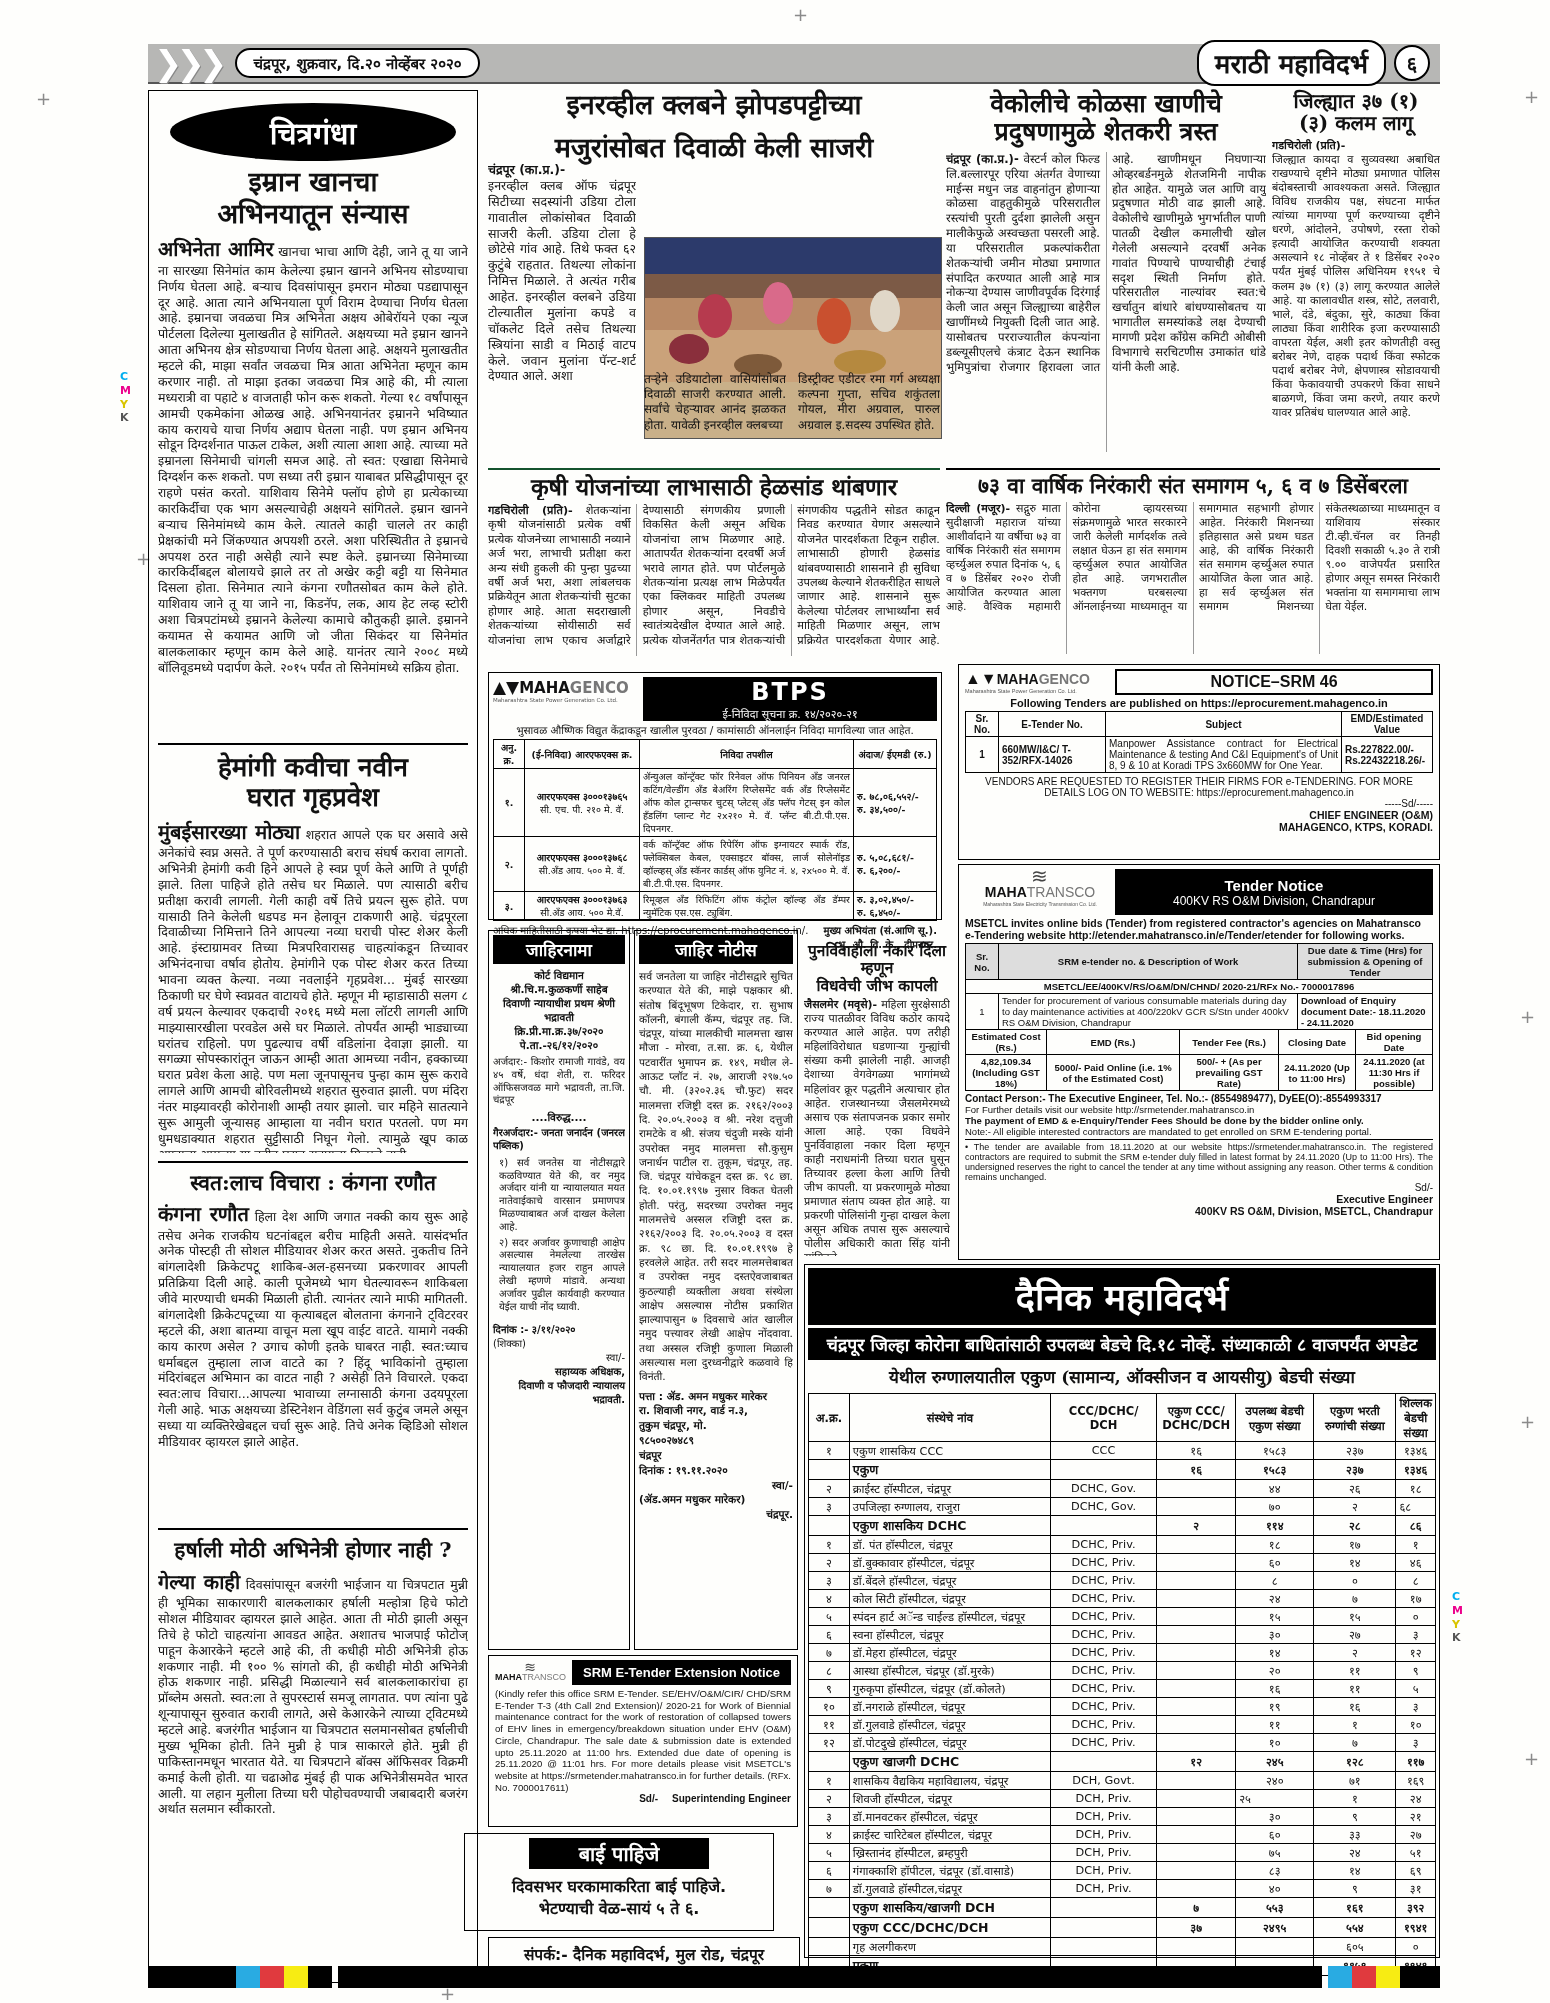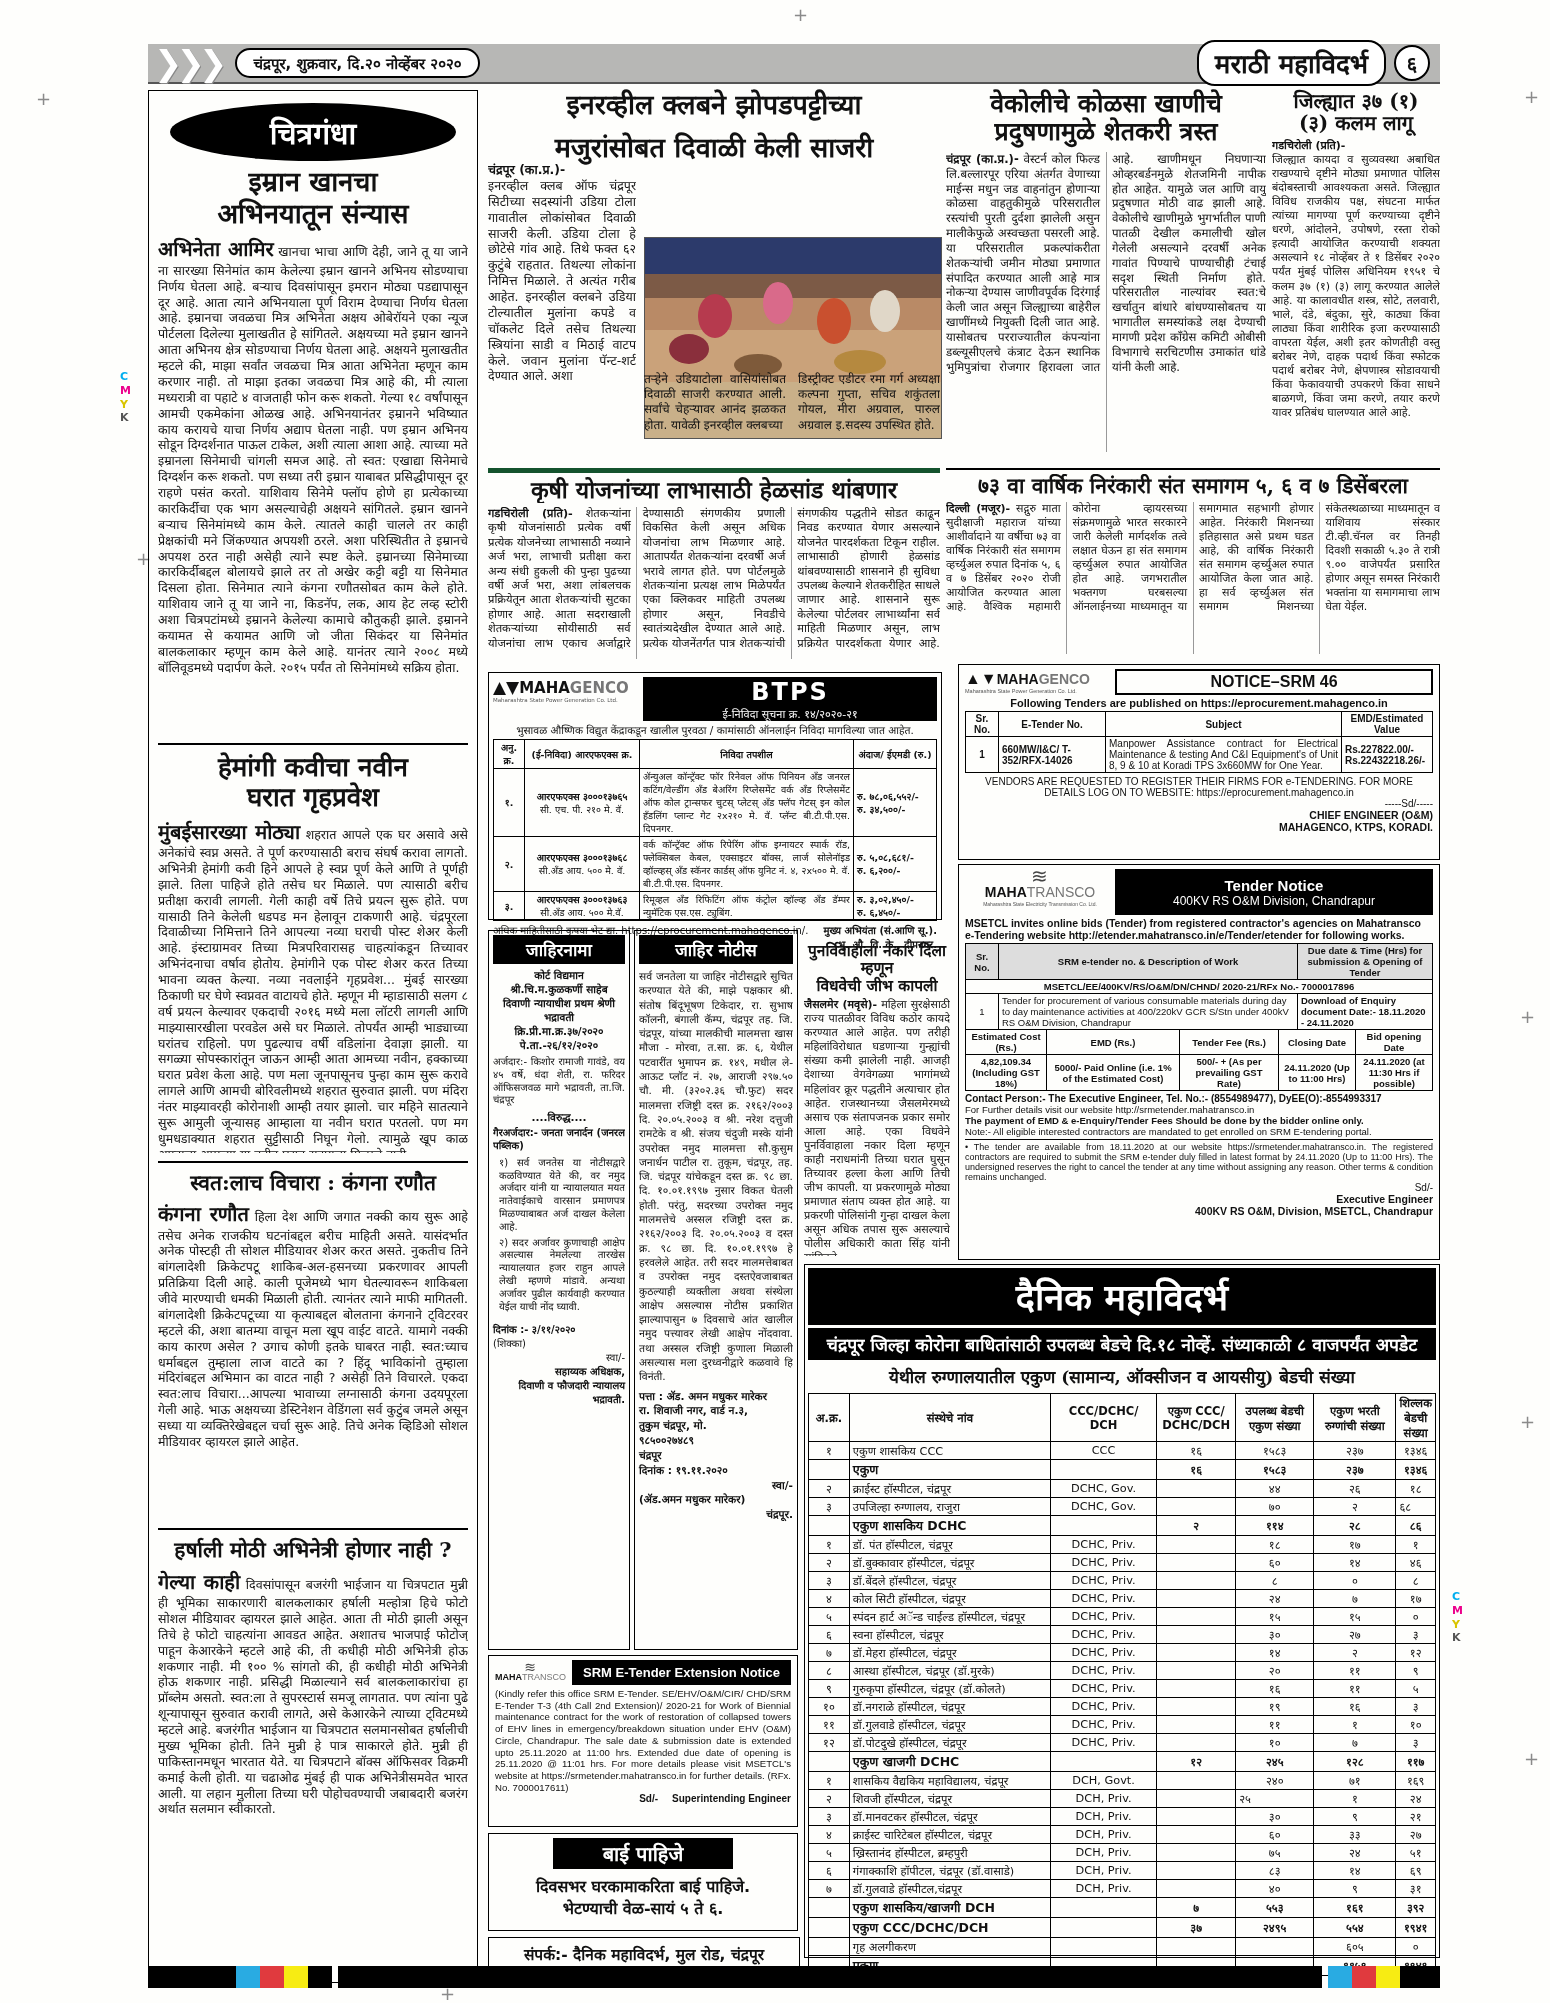--- a/index.html
+++ b/index.html
@@ -147,21 +147,21 @@
 
   <div class="abs" style="left:1272px;top:90px;width:168px;height:378px;">
     <div class="hl" style="font-size:20px;">जिल्ह्यात ३७ (१)</div>
     <div class="hl" style="font-size:20px;margin-bottom:4px;">(३) कलम लागू</div>
     <div class="body-sm just" style="height:320px;">
       <span class="byline">गडचिरोली (प्रति)-</span><br>
       <span>जिल्ह्यात कायदा व सुव्यवस्था अबाधित राखण्याचे दृष्टीने मोठ्या प्रमाणात पोलिस बंदोबस्ताची आवश्यकता असते. जिल्ह्यात विविध राजकीय पक्ष, संघटना मार्फत त्यांच्या मागण्या पूर्ण करण्याच्या दृष्टीने धरणे, आंदोलने, उपोषणे, रस्ता रोको इत्यादी आयोजित करण्याची शक्यता असल्याने १८ नोव्हेंबर ते १ डिसेंबर २०२० पर्यंत मुंबई पोलिस अधिनियम १९५१ चे कलम ३७ (१) (३) लागू करण्यात आलेले आहे. या कालावधीत शस्त्र, सोटे, तलवारी, भाले, दंडे, बंदुका, सुरे, काठ्या किंवा लाठ्या किंवा शारीरिक इजा करण्यासाठी वापरता येईल, अशी इतर कोणतीही वस्तु बरोबर नेणे, दाहक पदार्थ किंवा स्फोटक पदार्थ बरोबर नेणे, क्षेपणास्त्र सोडावयाची किंवा फेकावयाची उपकरणे किंवा साधने बाळगणे, किंवा जमा करणे, तयार करणे यावर प्रतिबंध घालण्यात आले आहे.</span>
     </div>
   </div>
 
-  <div class="abs" style="left:488px;top:468px;width:452px;height:198px;border-top:5px solid #14532d;padding-top:2px;">
+  <div class="abs" style="left:488px;top:468px;width:452px;height:198px;border-top:2px solid #14532d;padding-top:2px;">
     <div class="hl" style="font-size:23px;white-space:nowrap;overflow:hidden;margin:2px 0 4px;">कृषी योजनांच्या लाभासाठी हेळसांड थांबणार</div>
     <div class="cols3 body-sm just" style="height:152px;font-size:11.3px;">
       <span class="byline">गडचिरोली (प्रति)-</span> <span>शेतकऱ्यांना कृषी योजनांसाठी प्रत्येक वर्षी प्रत्येक योजनेच्या लाभासाठी नव्याने अर्ज भरा, लाभाची प्रतीक्षा करा अन्य संधी हुकली की पुन्हा पुढच्या वर्षी अर्ज भरा, अशा लांबलचक प्रक्रियेतून आता शेतकऱ्यांची सुटका होणार आहे. आता सदराखाली शेतकऱ्यांच्या सोयीसाठी सर्व योजनांचा लाभ एकाच अर्जाद्वारे देण्यासाठी संगणकीय प्रणाली विकसित केली असून अधिक योजनांचा लाभ मिळणार आहे. आतापर्यंत शेतकऱ्यांना दरवर्षी अर्ज भरावे लागत होते. पण पोर्टलमुळे शेतकऱ्यांना प्रत्यक्ष लाभ मिळेपर्यंत एका क्लिकवर माहिती उपलब्ध होणार असून, निवडीचे स्वातंत्र्यदेखील देण्यात आले आहे. प्रत्येक योजनेंतर्गत पात्र शेतकऱ्यांची संगणकीय पद्धतीने सोडत काढून निवड करण्यात येणार असल्याने योजनेत पारदर्शकता टिकून राहील. लाभासाठी होणारी हेळसांड थांबवण्यासाठी शासनाने ही सुविधा उपलब्ध केल्याने शेतकरीहित साधले जाणार आहे. शासनाने सुरू केलेल्या पोर्टलवर लाभार्थ्यांना सर्व माहिती मिळणार असून, लाभ प्रक्रियेत पारदर्शकता येणार आहे. शेतकऱ्यांना एका क्लिकवर लाभ घेता येईल.</span>
     </div>
   </div>
 
   <div class="abs" style="left:946px;top:468px;width:494px;height:198px;border-top:2px solid #000;padding-top:2px;">
     <div class="hl" style="font-size:21px;white-space:nowrap;overflow:hidden;margin:2px 0 4px;">७३ वा वार्षिक निरंकारी संत समागम ५, ६ व ७ डिसेंबरला</div>
     <div class="cols4 body-sm just" style="height:152px;font-size:11px;">
       <span class="byline">दिल्ली (मजूर)-</span> <span>सद्गुरु माता सुदीक्षाजी महाराज यांच्या आशीर्वादाने या वर्षीचा ७३ वा वार्षिक निरंकारी संत समागम व्हर्च्युअल रुपात दिनांक ५, ६ व ७ डिसेंबर २०२० रोजी आयोजित करण्यात आला आहे. वैश्विक महामारी कोरोना व्हायरसच्या संक्रमणामुळे भारत सरकारने जारी केलेली मार्गदर्शक तत्वे लक्षात घेऊन हा संत समागम व्हर्च्युअल रुपात आयोजित होत आहे. जगभरातील भक्तगण घरबसल्या ऑनलाईनच्या माध्यमातून या समागमात सहभागी होणार आहेत. निरंकारी मिशनच्या इतिहासात असे प्रथम घडत आहे, की वार्षिक निरंकारी संत समागम व्हर्च्युअल रुपात आयोजित केला जात आहे. हा सर्व व्हर्च्युअल संत समागम मिशनच्या संकेतस्थळाच्या माध्यमातून व याशिवाय संस्कार टी.व्ही.चॅनल वर तिनही दिवशी सकाळी ५.३० ते रात्री ९.०० वाजेपर्यंत प्रसारित होणार असून समस्त निरंकारी भक्तांना या समागमाचा लाभ घेता येईल.</span>
@@ -369,21 +369,21 @@
       </div>
       <div class="black-bar" style="flex:1;font-size:13px;padding:5px 2px;">SRM E-Tender Extension Notice</div>
     </div>
     <div class="just" style="font-size:9.6px;line-height:1.22;margin-top:3px;">(Kindly refer this office SRM E-Tender. SE/EHV/O&amp;M/CIR/ CHD/SRM E-Tender T-3 (4th Call 2nd Extension)/ 2020-21 for Work of Biennial maintenance contract for the work of restoration of collapsed towers of EHV lines in emergency/breakdown situation under EHV (O&amp;M) Circle, Chandrapur. The sale date &amp; submission date is extended upto 25.11.2020 at 11:00 hrs. Extended due date of opening is 25.11.2020 @ 11:01 hrs. For more details please visit MSETCL's website at https://srmetender.mahatransco.in for further details. (RFx. No. 7000017611)</div>
     <div style="display:flex;justify-content:flex-end;gap:14px;font-size:10px;font-weight:bold;">
       <span>Sd/-</span>
       <span>Superintending Engineer</span>
     </div>
   </div>
 
-  <div class="abs bd" style="left:488px;top:1833px;width:310px;height:98px;padding:4px;box-sizing:border-box;text-align:center;">
+  <div class="abs bd" style="left:464px;top:1833px;width:310px;height:98px;padding:4px;box-sizing:border-box;text-align:center;">
     <div class="black-bar" style="font-size:20px;width:180px;margin:0 auto;padding:2px 0;">बाई पाहिजे</div>
     <div style="font-size:16px;font-weight:bold;margin-top:6px;">दिवसभर घरकामाकरिता बाई पाहिजे.</div>
     <div style="font-size:16px;font-weight:bold;">भेटण्याची वेळ-सायं ५ ते ६.</div>
   </div>
   <div class="abs bd" style="left:488px;top:1937px;width:310px;height:32px;display:flex;align-items:center;justify-content:center;font-weight:bold;font-size:15.5px;">संपर्क:- दैनिक महाविदर्भ, मुल रोड, चंद्रपूर</div>
 
   <div class="abs bd" style="left:804px;top:1264px;width:636px;height:694px;box-sizing:border-box;padding:3px;">
     <div class="black-bar" style="font-size:36px;padding:4px 0;font-family:'DejaVu Serif','Liberation Serif',serif;">दैनिक महाविदर्भ</div>
     <div class="black-bar" style="font-size:17.5px;padding:4px 0;margin-top:3px;font-family:'DejaVu Serif','Liberation Serif',serif;">चंद्रपूर जिल्हा कोरोना बाधितांसाठी उपलब्ध बेडचे दि.१८ नोव्हें. संध्याकाळी ८ वाजपर्यंत अपडेट</div>
     <div style="font-size:17px;font-weight:bold;text-align:center;padding:5px 0;font-family:'DejaVu Serif','Liberation Serif',serif;">येथील रुग्णालयातील एकुण (सामान्य, ऑक्सीजन व आयसीयु) बेडची संख्या</div>

